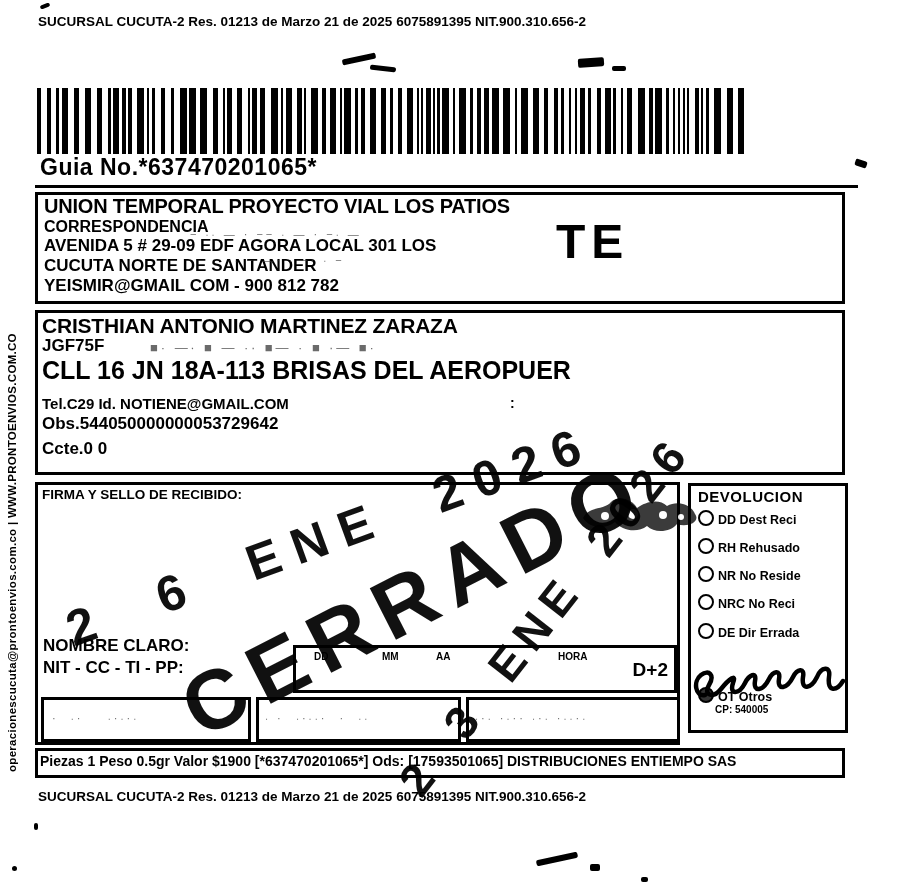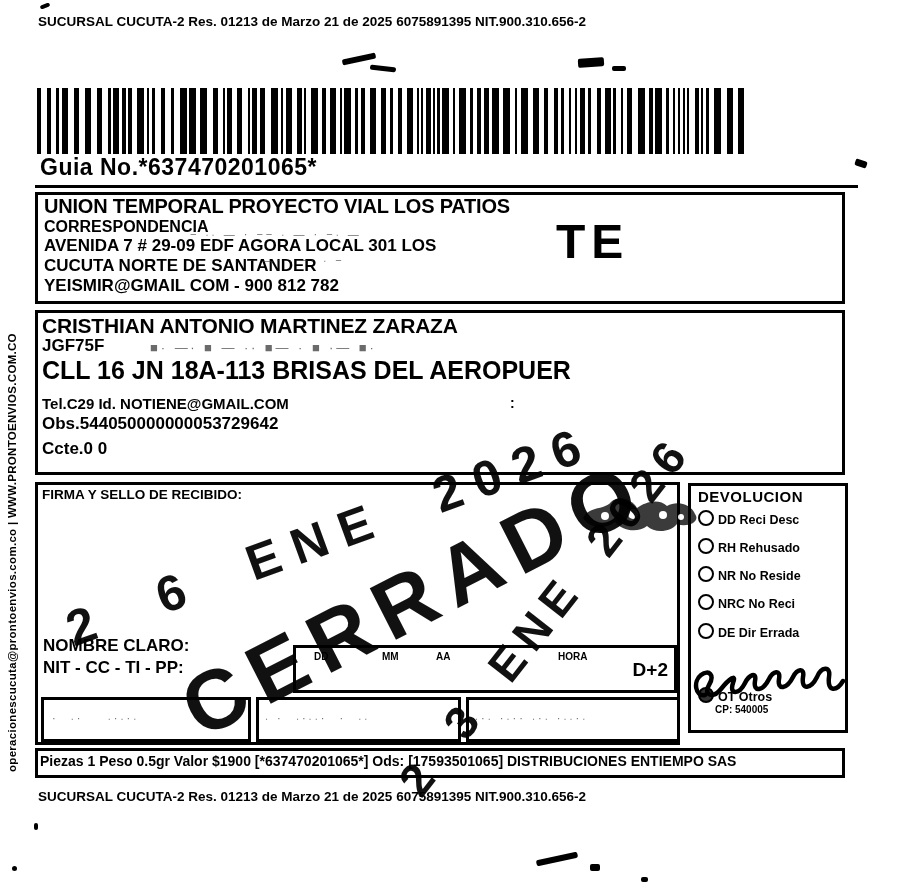--- a/index.html
+++ b/index.html
@@ -129,21 +129,21 @@
       <i style="left: 692px; width: 6px;"></i>
       <i style="left: 703px; width: 6px;"></i>
     </div>
 
   <div class="abs b nowrap" style="left:40px;top:154px;font-size:23px;letter-spacing:.5px;">Guia No.*637470201065*</div>
   <div class="abs" style="left:35px;top:185px;width:823px;height:3px;background:#000;"></div>
 
   <div class="box" style="left:35px;top:192px;width:810px;height:112px;padding:1px 6px;">
     <div class="b nowrap" style="font-size:20px;line-height:21px;letter-spacing:-.2px;">UNION TEMPORAL PROYECTO VIAL LOS PATIOS</div>
     <div class="b nowrap" style="font-size:16px;line-height:19px;">CORRESPONDENCIA</div>
-    <div class="b nowrap" style="font-size:17px;line-height:20px;">AVENIDA 7 # 29-09 EDF AGORA LOCAL 301 LOS</div>
+    <div class="b nowrap" style="font-size:17px;line-height:20px;">AVENIDA 5 # 29-09 EDF AGORA LOCAL 301 LOS</div>
     <div class="b nowrap" style="font-size:17px;line-height:20px;">CUCUTA NORTE DE SANTANDER</div>
     <div class="b nowrap" style="font-size:17px;line-height:20px;">YEISMIR@GMAIL COM - 900 812 782</div>
   </div>
   <div class="speck" style="left:190px;top:228px;width:290px;">− ∙∙ — · −− ∙ — · −∙ —</div>
   <div class="speck" style="left:228px;top:254px;width:250px;">·∙ − —· ∙ −· ∙ −</div>
   <div class="abs b" style="left:556px;top:214px;font-size:48px;letter-spacing:6px;z-index:3;">TE</div>
 
   <div class="box" style="left:35px;top:310px;width:810px;height:165px;">
     <div class="abs b nowrap" style="left:4px;top:1px;font-size:21px;font-weight:600;letter-spacing:-.2px;">CRISTHIAN ANTONIO MARTINEZ ZARAZA</div>
     <div class="abs b nowrap" style="left:4px;top:23px;font-size:17px;">JGF75F</div>
@@ -174,21 +174,21 @@
     <div class="abs" style="left:218px;top:212px;width:205px;height:45px;border:3px solid #000;box-sizing:border-box;">
       <div class="speck" style="left:6px;top:12px;width:190px;">∙ ·&nbsp;&nbsp;∙·∙∙· &nbsp;·&nbsp;&nbsp;∙∙</div>
     </div>
     <div class="abs" style="left:428px;top:212px;width:214px;height:45px;border:3px solid #000;box-sizing:border-box;">
       <div class="speck" style="left:6px;top:12px;width:200px;">∙·∙ ·∙·· ∙·∙ ·∙∙·∙</div>
     </div>
   </div>
 
   <div class="box" style="left:688px;top:483px;width:160px;height:250px;">
     <div class="abs b nowrap" style="left:7px;top:2px;font-size:15px;letter-spacing:.5px;">DEVOLUCION</div>
-    <div class="devrow" style="top:24px;"><span class="ring"></span><span>DD Reci Desc</span></div>
+    <div class="devrow" style="top:24px;"><span class="ring"></span><span>DD Dest Reci</span></div>
     <div class="devrow" style="top:52px;"><span class="ring"></span><span>RH Rehusado</span></div>
     <div class="devrow" style="top:80px;"><span class="ring"></span><span>NR No Reside</span></div>
     <div class="devrow" style="top:108px;"><span class="ring"></span><span>NRC No Reci</span></div>
     <div class="devrow" style="top:137px;"><span class="ring"></span><span>DE Dir Errada</span></div>
     <div class="devrow" style="top:165px;margin-top:36px;"><span class="ring" style="background:#333;"></span><span>OT Otros</span></div>
 
     <svg class="abs" style="left:-4px;top:165px;z-index:12;" width="164" height="62" viewBox="0 0 164 62">
       <path d="M18,44 C8,46 6,30 14,24 C22,18 28,24 22,34 C16,44 26,48 34,38 C42,28 50,22 46,32 C42,44 52,44 58,32 C62,24 70,20 68,30 C66,42 76,40 82,28 C86,20 94,18 92,28 C90,40 100,38 106,26 C110,18 118,16 116,26 C114,40 124,38 130,26 C134,16 144,14 142,26 C140,42 150,40 156,30" stroke="#000" stroke-width="4.5" fill="none" stroke-linecap="round"></path>
     </svg>
     <div class="abs b nowrap" style="left:24px;top:218px;font-size:10px;">CP: 540005</div>

